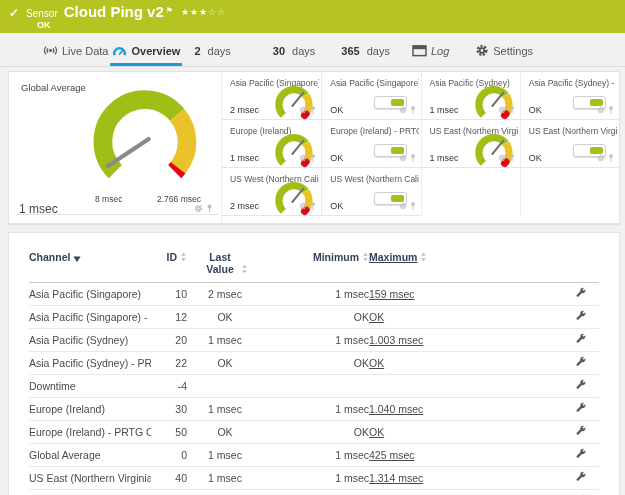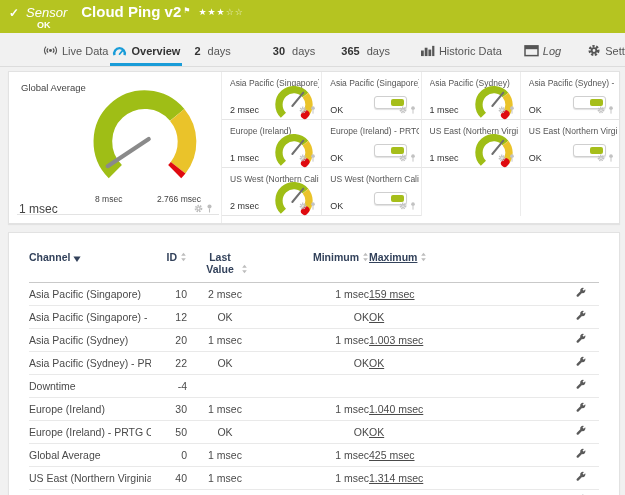--- a/index.html
+++ b/index.html
@@ -3,21 +3,21 @@
 <meta charset="utf-8">
 <style>
   * { margin:0; padding:0; box-sizing:border-box; }
   html,body { width:625px; height:495px; overflow:hidden; }
   body { font-family:"Liberation Sans", sans-serif; background:#F1F1F1; color:#4a4a4a; }
 
   
   .topbar { height:33px; background:#B5C421; color:#fff; padding:3px 10px 0 9px; }
   .title-line { display:flex; align-items:baseline; }
   .check { font-size:12px; font-weight:bold; margin-right:7px; }
-  .kicker { font-style:italic; font-size:13px; margin-right:14px; }
+  .kicker { font-size:10px; margin-right:6px; }
   .sensor-title { font-weight:bold; font-size:15px; }
   .flag { font-size:8px; vertical-align:top; margin-left:2px; position:relative; top:-4px; }
   .stars { font-size:9px; letter-spacing:1px; margin-left:8px; position:relative; top:-2px; }
   .stars .empty { opacity:.75; }
   .status-ok { font-size:9px; font-weight:bold; margin-left:28px; margin-top:0; }
 
   
   .tabs { height:29px; margin-top:5px; border-bottom:1px solid #DCDCDC; display:flex; align-items:stretch; padding-left:27px; font-size:11px; color:#555; }
   .tab { display:flex; align-items:center; gap:4px; border-bottom:3px solid transparent; padding:0 2px; cursor:pointer; white-space:nowrap; }
   .tab svg { flex:none; }
@@ -155,26 +155,20 @@
     <span>days</span>
   </div>
   <div class="tab tab-30d">
     <span class="num">30</span>
     <span>days</span>
   </div>
   <div class="tab tab-365d">
     <span class="num">365</span>
     <span>days</span>
   </div>
-  <div class="tab tab-hist">
-    <svg class="icon-c" width="15" height="13">
-        <use href="#sym-chart"></use>
-      </svg>
-    <span>Historic Data</span>
-  </div>
   <div class="tab tab-log">
     <svg class="icon-c" width="15" height="13">
         <use href="#sym-log"></use>
       </svg>
     <span>Log</span>
   </div>
   <div class="tab tab-set">
     <svg class="icon-c" width="14" height="13" viewBox="0 0 16 16">
         <use href="#sym-gear"></use>
       </svg>

